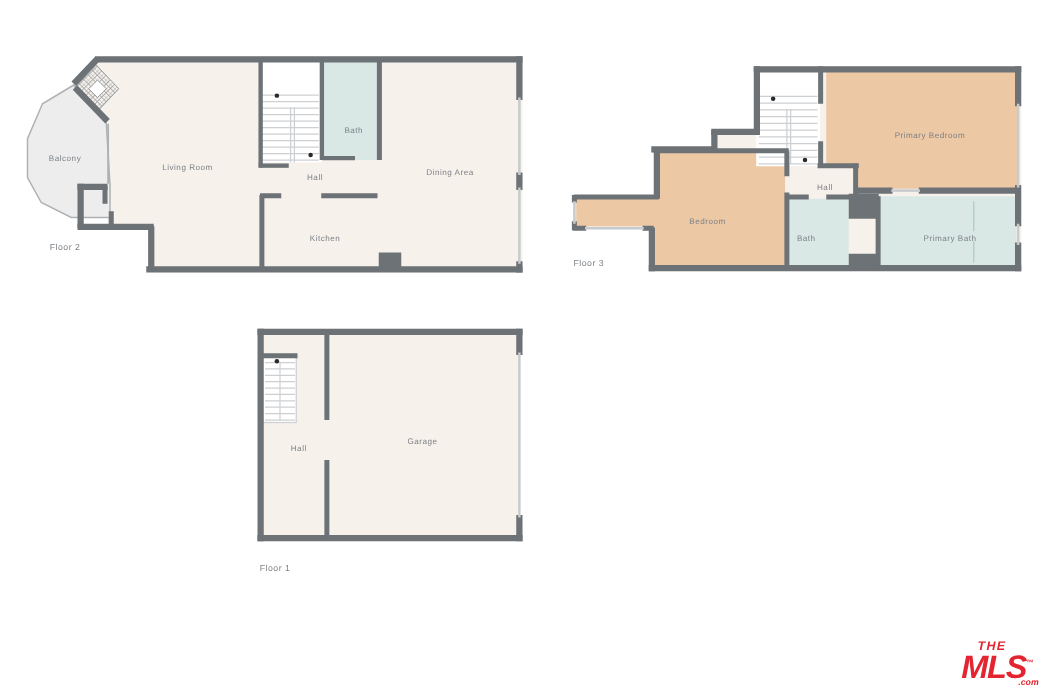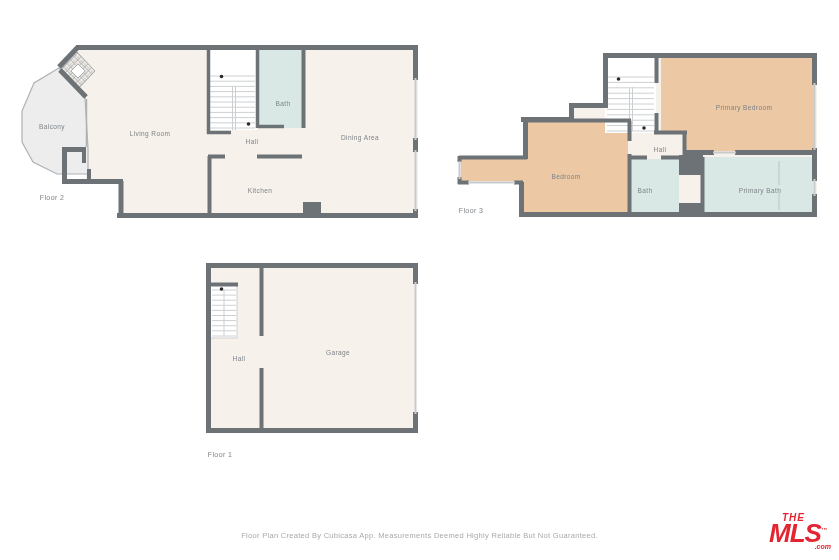--- a/index.html
+++ b/index.html
@@ -158,21 +158,20 @@
       <path d="M208,284.5 H238" stroke-width="4"></path>
     </g>
     <path d="M415.5,282 V414" stroke="#c8cbcd" stroke-width="2" fill="none"></path>
 
     <text class="room-label" x="239" y="361">Hall</text>
     <text class="room-label" x="338" y="355">Garage</text>
     <text class="floor-caption" x="220" y="457">Floor 1</text>
   </g>
 </svg>
 
-<div id="footer-disclaimer">Floor Plan Created By Cubicasa App. Measurements Deemed Highly Reliable But Not Guaranteed.</div>
 
 <div id="mls-logo">
   <div class="logo-the">THE</div>
   <div class="logo-mls"><span>MLS</span><span class="logo-tm">™</span></div>
   <div class="logo-com">.com</div>
 </div>
 
 </div>
 
 </body></html>

